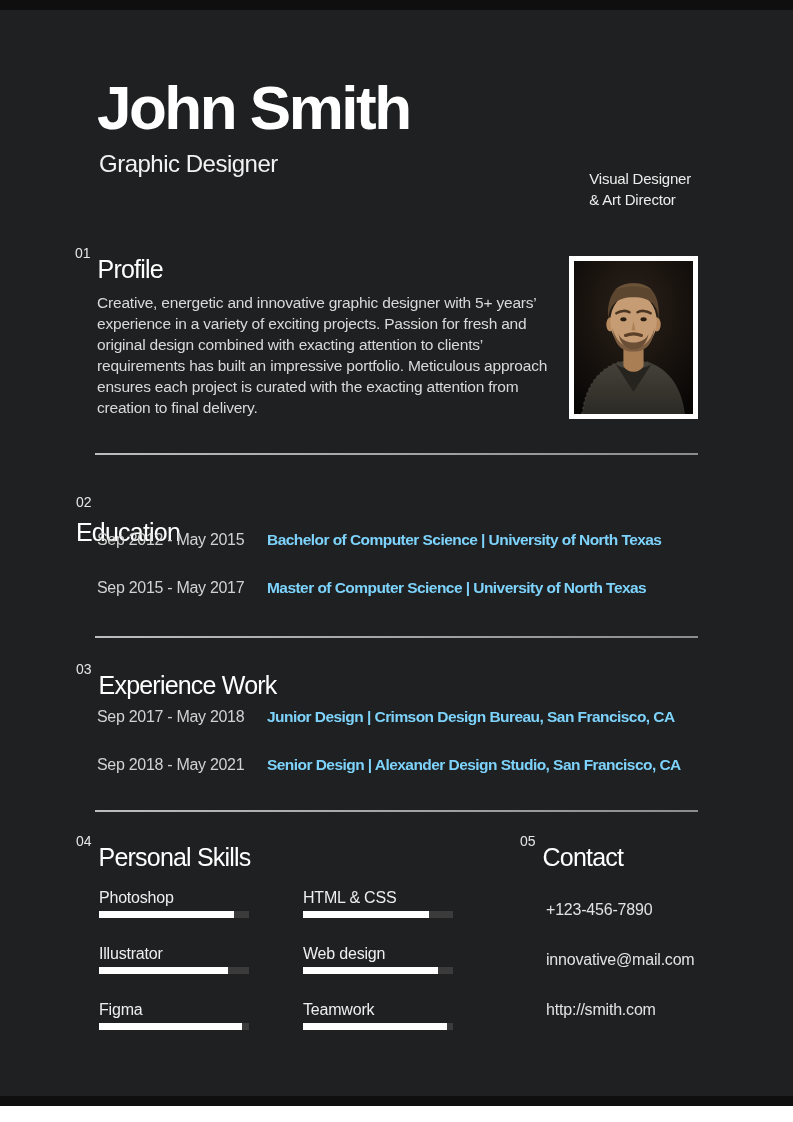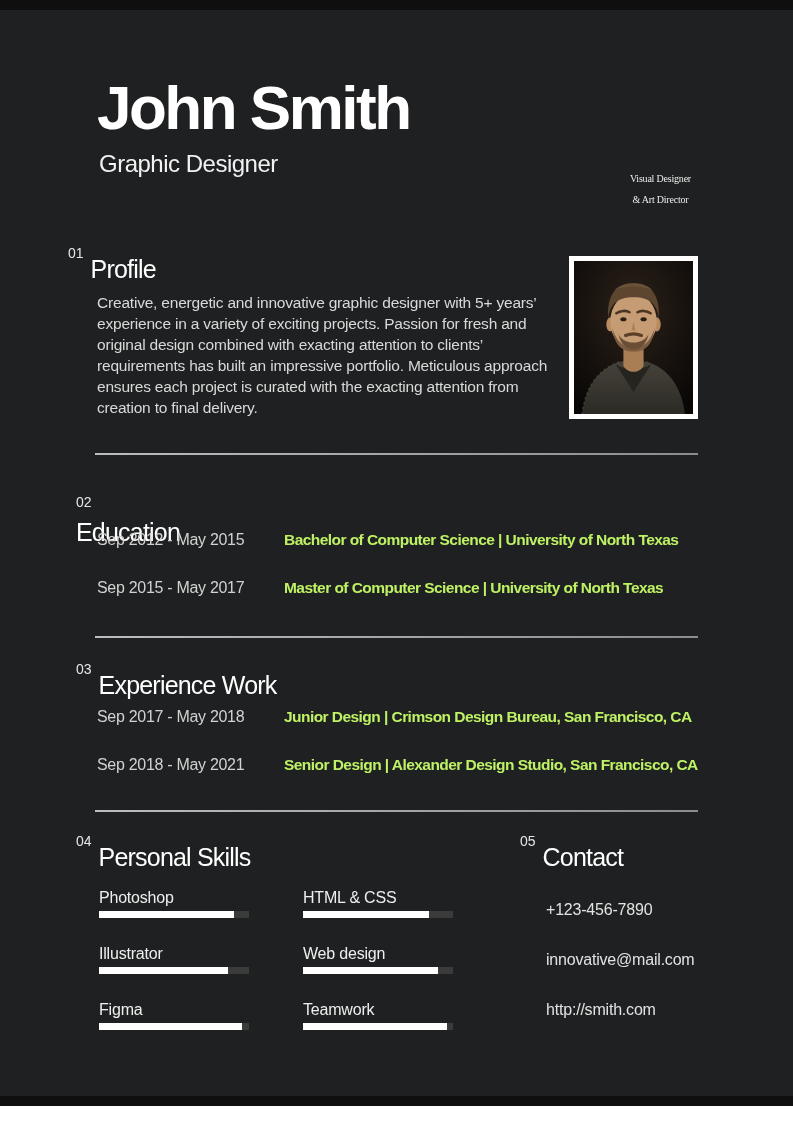--- a/index.html
+++ b/index.html
@@ -18,22 +18,22 @@
     position: absolute; left: 97px; top: 78px;
     font-size: 62px; font-weight: 700; letter-spacing: -2.5px;
     line-height: 60px; color: #ffffff; white-space: nowrap;
   }
   .role {
     position: absolute; left: 99px; top: 150px;
     font-size: 24px; font-weight: 400; letter-spacing: -0.5px; color: #f2f2f2;
   }
   .tagline {
     position: absolute; right: 102px; top: 168px;
-    text-align: center; font-size: 10px; line-height: 21px;
-    letter-spacing: -0.2px; color: #ececec; font-family: Liberation Serif, serif;
+    text-align: left; font-size: 15px; line-height: 21px;
+    letter-spacing: -0.2px; color: #ececec;
   }
 
   
   .sec-header { position: absolute; display: flex; align-items: flex-start; }
   .sec-num {
     font-size: 14px; line-height: 14px; font-weight: 400;
     color: #e6e6e6; margin-right: 7px;
   }
   .sec-title {
     font-size: 25px; line-height: 26px; font-weight: 400;
@@ -60,23 +60,23 @@
   .divider.d3 { top: 810px; }
 
   
   .row { position: absolute; left: 0; width: 793px; white-space: nowrap; }
   .row .dates {
     position: absolute; left: 97px; top: 0;
     font-size: 16px; font-weight: 400; letter-spacing: -0.3px;
     line-height: 18px; color: #d2d2d2;
   }
   .row .desc {
-    position: absolute; left: 284px; top: 0;
+    position: absolute; left: 267px; top: 0;
     font-size: 15.5px; font-weight: 700; letter-spacing: -0.55px;
-    line-height: 18px; color: #bef264;
+    line-height: 18px; color: #7dd3fc;
   }
   .row.edu-1 { top: 531px; } .row.edu-2 { top: 579px; }
   .row.exp-1 { top: 708px; } .row.exp-2 { top: 756px; }
 
   
   .skill-col { position: absolute; top: 889px; width: 150px; }
   .skill-col.c1 { left: 99px; }
   .skill-col.c2 { left: 303px; }
   .skill { margin-bottom: 27px; }
   .skill-label {
@@ -101,21 +101,21 @@
   <div class="strip top"></div>
   <div class="strip bottom"></div>
 
   <h1 class="name">John Smith</h1>
   <div class="role">Graphic Designer</div>
   <div class="tagline">
     <div>Visual Designer</div>
     <div>&amp; Art Director</div>
   </div>
 
-  <div class="sec-header" style="left:68px; top:246px;">
+  <div class="sec-header" style="left:75px; top:246px;">
     <span class="sec-num">01</span>
     <span class="sec-title">Profile</span>
   </div>
   <p class="profile-body">Creative, energetic and innovative graphic designer with 5+ years’ experience in a variety of exciting projects. Passion for fresh and original design combined with exacting attention to clients’ requirements has built an impressive portfolio. Meticulous approach ensures each project is curated with the exacting attention from creation to final delivery.</p>
 
   <div class="photo-frame">
     <svg viewBox="0 0 118 152" preserveAspectRatio="xMidYMid slice">
       <defs>
         <radialGradient id="pbg" cx="50%" cy="32%" r="80%">
           <stop offset="0%" stop-color="#2b2119"></stop>

